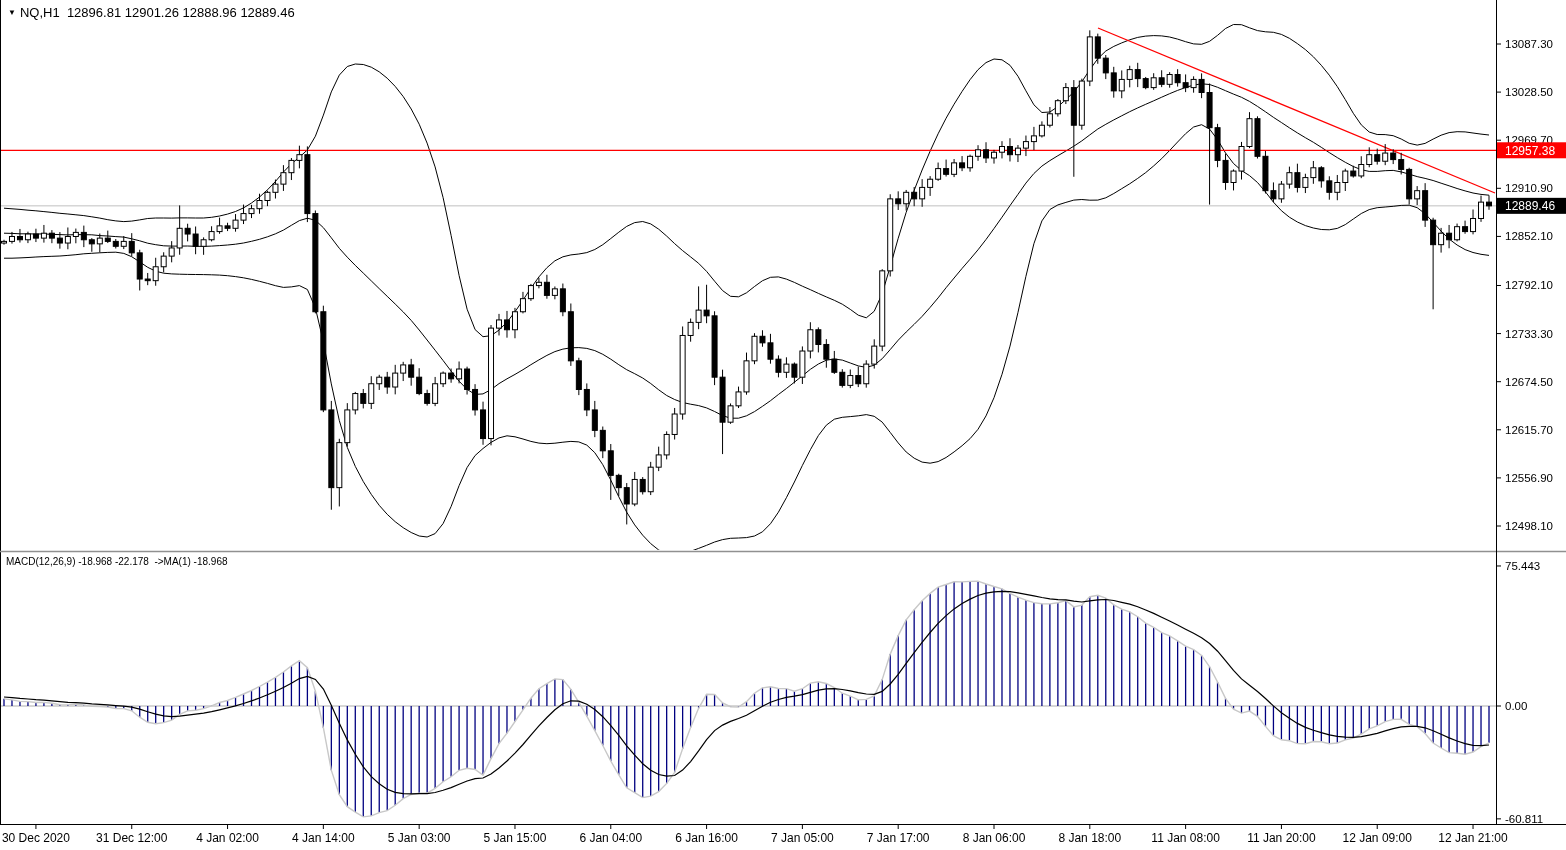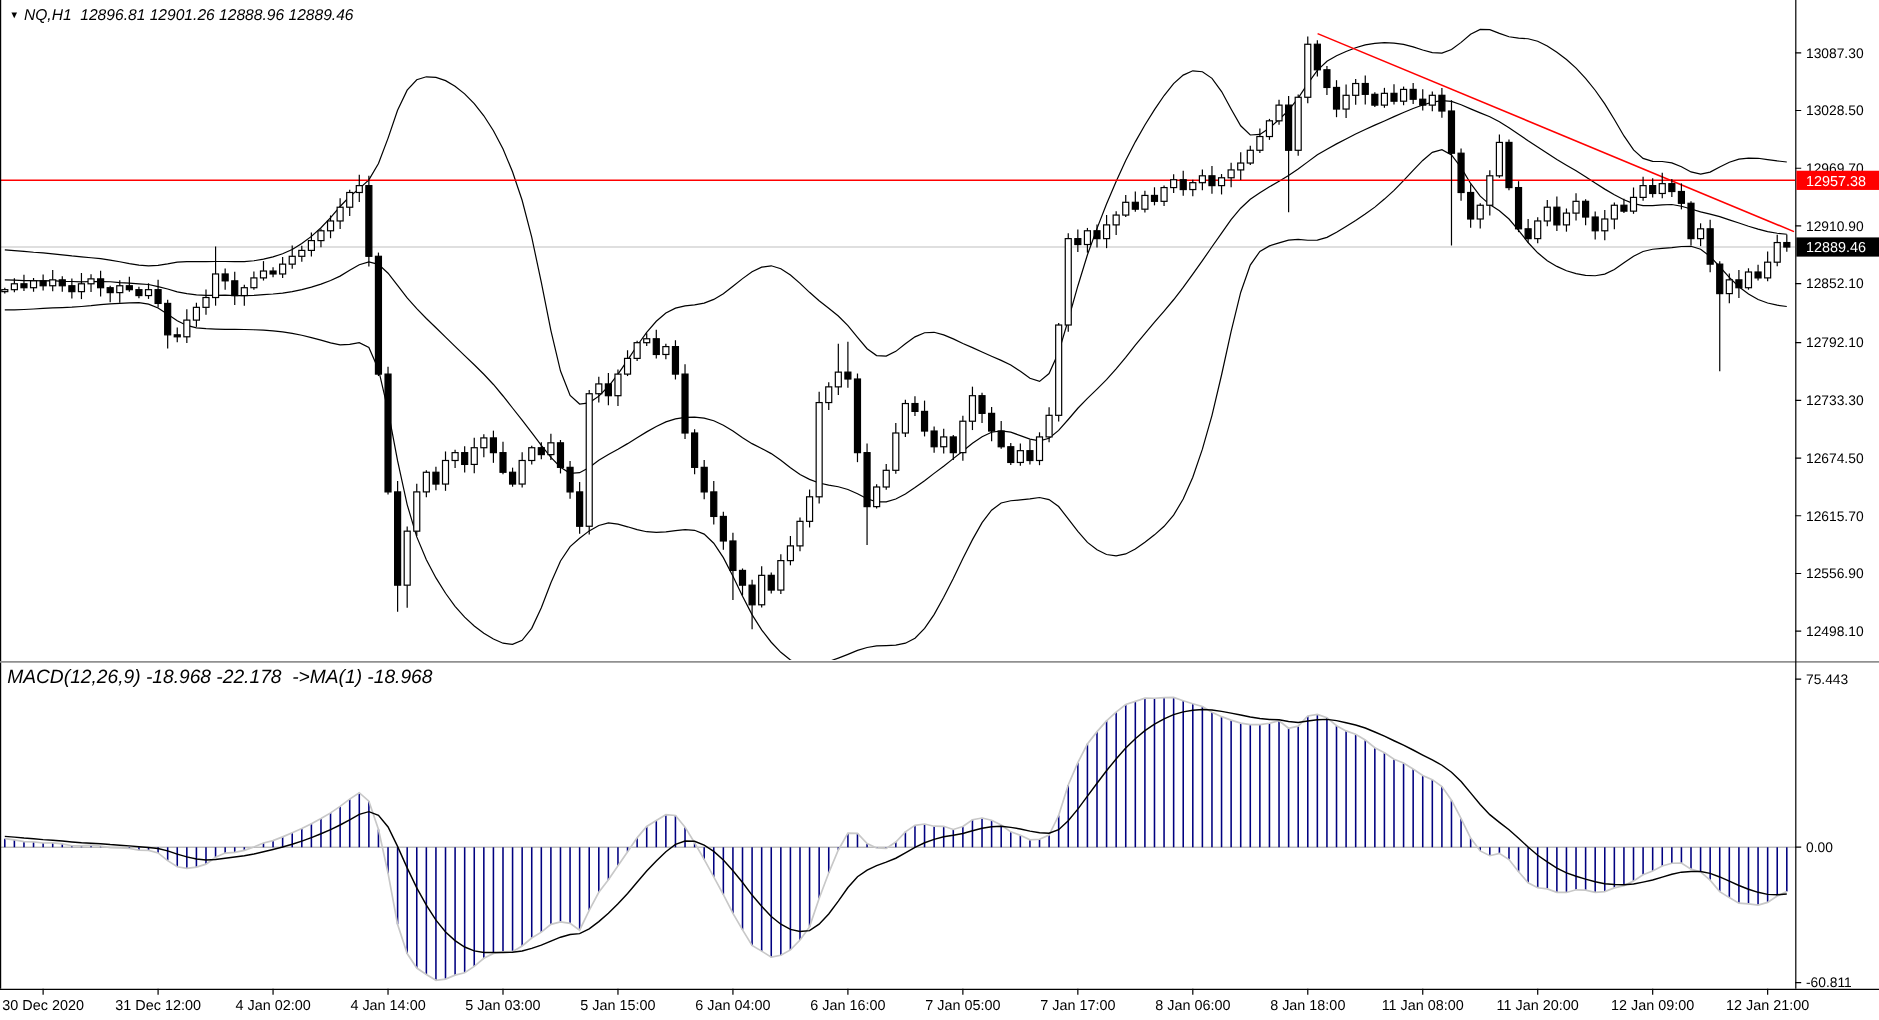--- a/index.html
+++ b/index.html
@@ -1,22 +1,22 @@
 <!DOCTYPE html>
 <html><head>
 <meta charset="utf-8">
 <style>
   html,body{margin:0;padding:0;background:#ffffff;width:1566px;height:850px;overflow:hidden;}
   body{font-family:"Liberation Sans",sans-serif;color:#000;position:relative;}
   #stage{position:relative;width:1566px;height:850px;background:#fff;}
   svg{position:absolute;left:0;top:0;}
-  .overlay{position:absolute;white-space:pre;font-style:italic;}
+  .overlay{position:absolute;white-space:pre;}
   .title-overlay{left:8px;top:5px;font-size:13px;}
   .title-overlay .tri{font-size:8px;vertical-align:2px;margin-right:4px;}
-  .macd-label-overlay{left:6px;top:556px;font-size:16px;}
+  .macd-label-overlay{left:6px;top:556px;font-size:10px;}
 </style>
 </head>
 <body>
 
 <div id="stage">
   <svg id="chart-svg" width="1566" height="850">
       <defs>
         <clipPath id="clipPrice">
           <rect x="0" y="0" width="1496" height="550"></rect>
         </clipPath>

